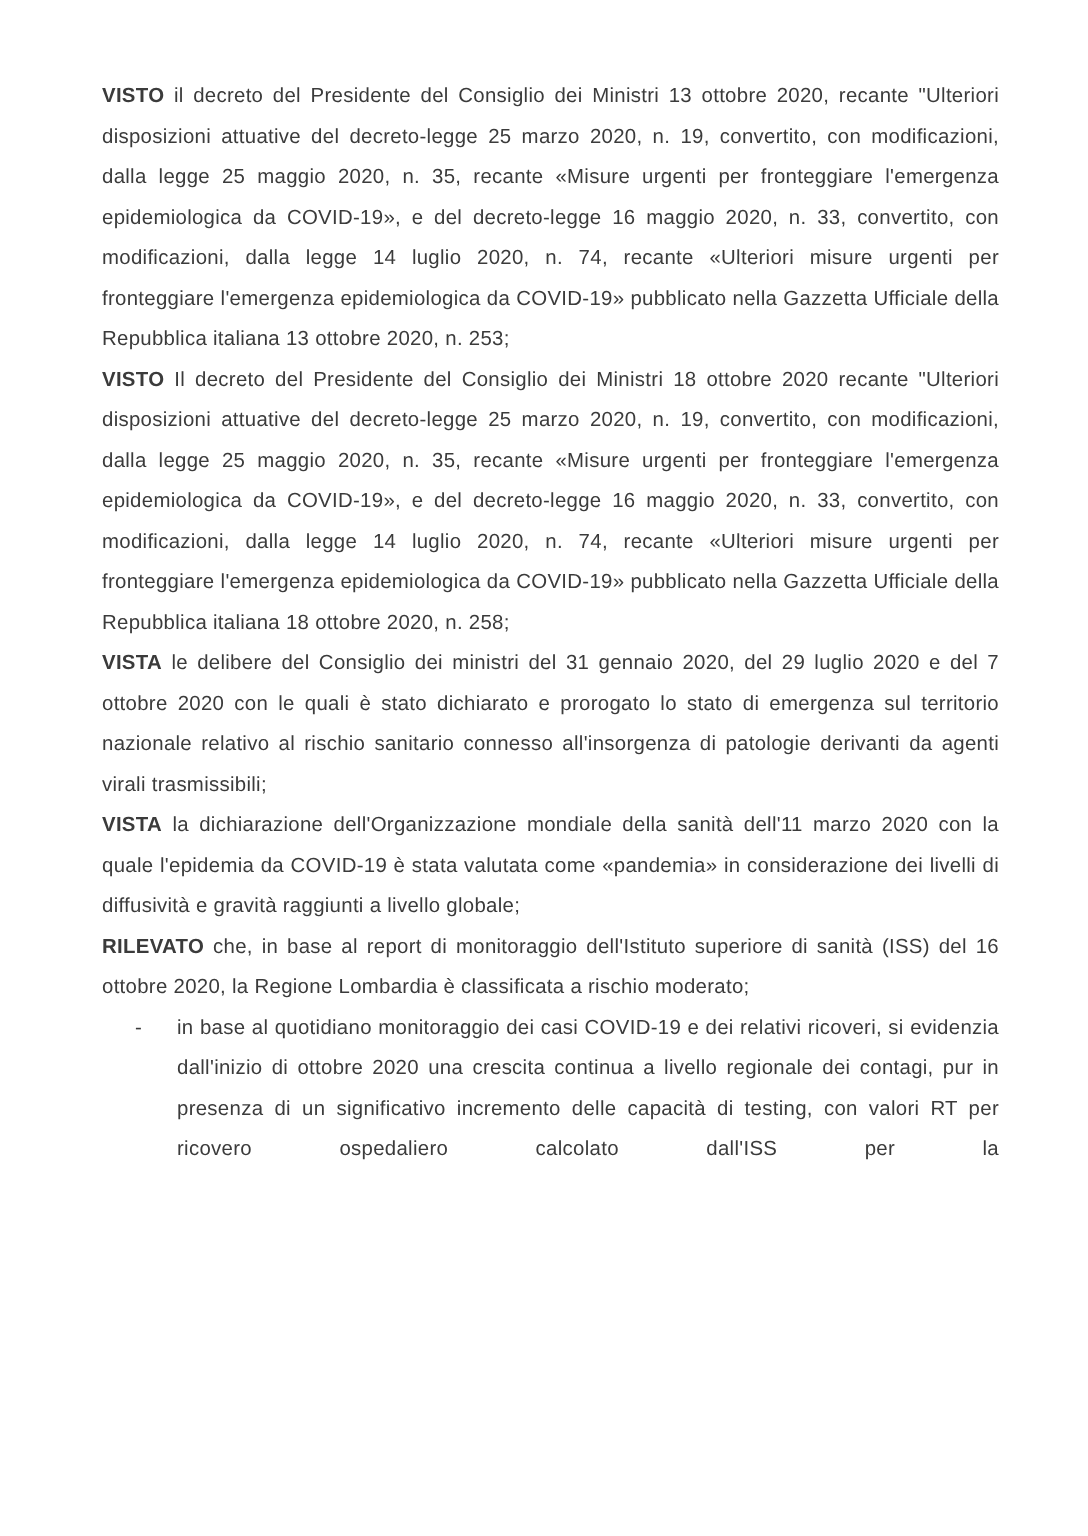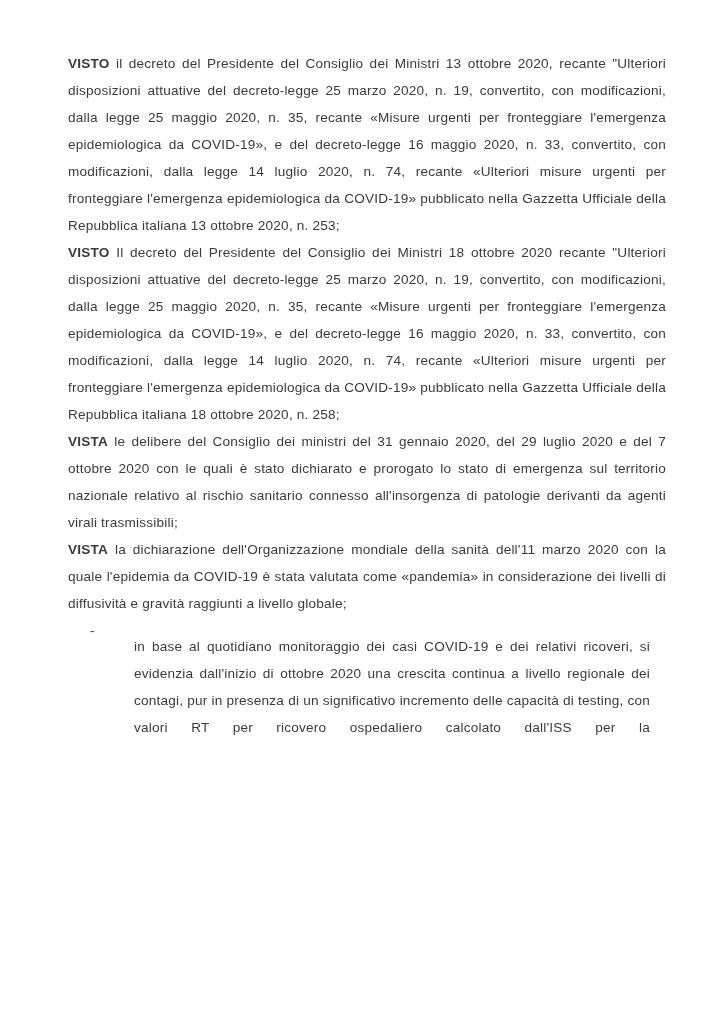--- a/index.html
+++ b/index.html
@@ -29,40 +29,41 @@
   }
   .bullet-item {
     display: flex;
     margin-left: 22px;
   }
   .bullet-marker {
     flex: 0 0 28px;
   }
   .bullet-text {
     flex: 1;
-    margin: 16px;
+    margin: 0;
     text-align: justify;
     
     text-align-last: justify;
   }
 </style>
 </head>
 <body>
 
 <main class="page">
 
   <p class="para"><strong class="label">VISTO</strong> <span>il decreto del Presidente del Consiglio dei Ministri 13 ottobre 2020, recante "Ulteriori disposizioni attuative del decreto-legge 25 marzo 2020, n. 19, convertito, con modificazioni, dalla legge 25 maggio 2020, n. 35, recante «Misure urgenti per fronteggiare l'emergenza epidemiologica da COVID-19», e del decreto-legge 16 maggio 2020, n. 33, convertito, con modificazioni, dalla legge 14 luglio 2020, n. 74, recante «Ulteriori misure urgenti per fronteggiare l'emergenza epidemiologica da COVID-19» pubblicato nella Gazzetta Ufficiale della Repubblica italiana 13 ottobre 2020, n. 253;</span></p>
 
   <p class="para"><strong class="label">VISTO</strong> <span>Il decreto del Presidente del Consiglio dei Ministri 18 ottobre 2020 recante "Ulteriori disposizioni attuative del decreto-legge 25 marzo 2020, n. 19, convertito, con modificazioni, dalla legge 25 maggio 2020, n. 35, recante «Misure urgenti per fronteggiare l'emergenza epidemiologica da COVID-19», e del decreto-legge 16 maggio 2020, n. 33, convertito, con modificazioni, dalla legge 14 luglio 2020, n. 74, recante «Ulteriori misure urgenti per fronteggiare l'emergenza epidemiologica da COVID-19» pubblicato nella Gazzetta Ufficiale della Repubblica italiana 18 ottobre 2020, n. 258;</span></p>
 
   <p class="para"><strong class="label">VISTA</strong> <span>le delibere del Consiglio dei ministri del 31 gennaio 2020, del 29 luglio 2020 e del 7 ottobre 2020 con le quali è stato dichiarato e prorogato lo stato di emergenza sul territorio nazionale relativo al rischio sanitario connesso all'insorgenza di patologie derivanti da agenti virali trasmissibili;</span></p>
 
   <p class="para"><strong class="label">VISTA</strong> <span>la dichiarazione dell'Organizzazione mondiale della sanità dell'11 marzo 2020 con la quale l'epidemia da COVID-19 è stata valutata come «pandemia» in considerazione dei livelli di diffusività e gravità raggiunti a livello globale;</span></p>
 
 
+  <p class="para"><strong class="label">RILEVATO</strong> <span>che, in base al report di monitoraggio dell'Istituto superiore di sanità (ISS) del 16 ottobre 2020, la Regione Lombardia è classificata a rischio moderato;</span></p>
 
 
   <div class="bullet-item">
     <span class="bullet-marker">-</span>
     <p class="bullet-text">in base al quotidiano monitoraggio dei casi COVID-19 e dei relativi ricoveri, si evidenzia dall'inizio di ottobre 2020 una crescita continua a livello regionale dei contagi, pur in presenza di un significativo incremento delle capacità di testing, con valori RT per ricovero ospedaliero calcolato dall'ISS per la</p>
   </div>
 
 </main>
 
 </body></html>

